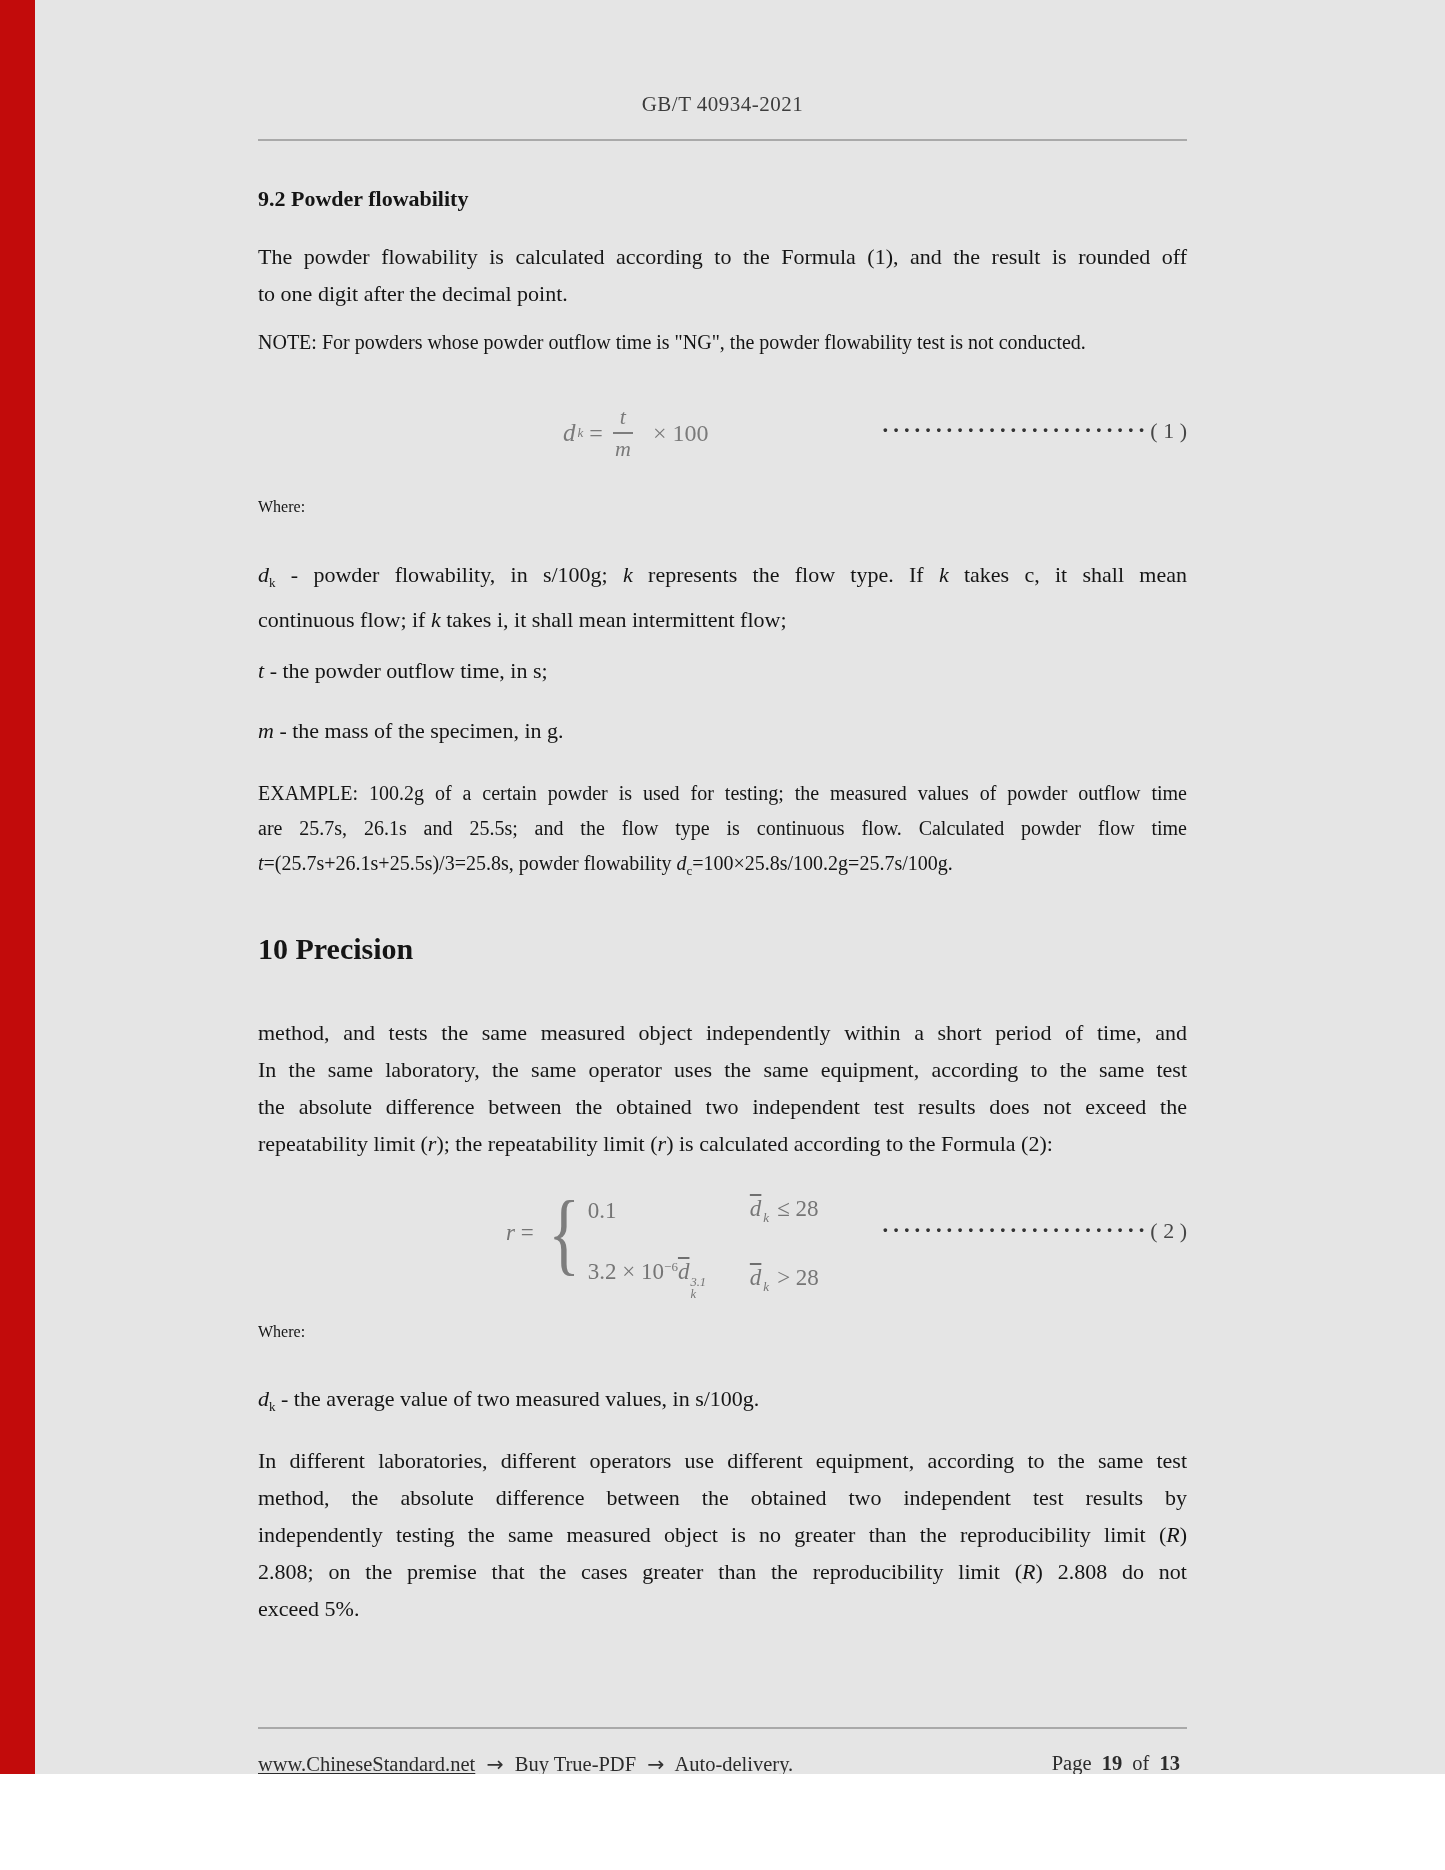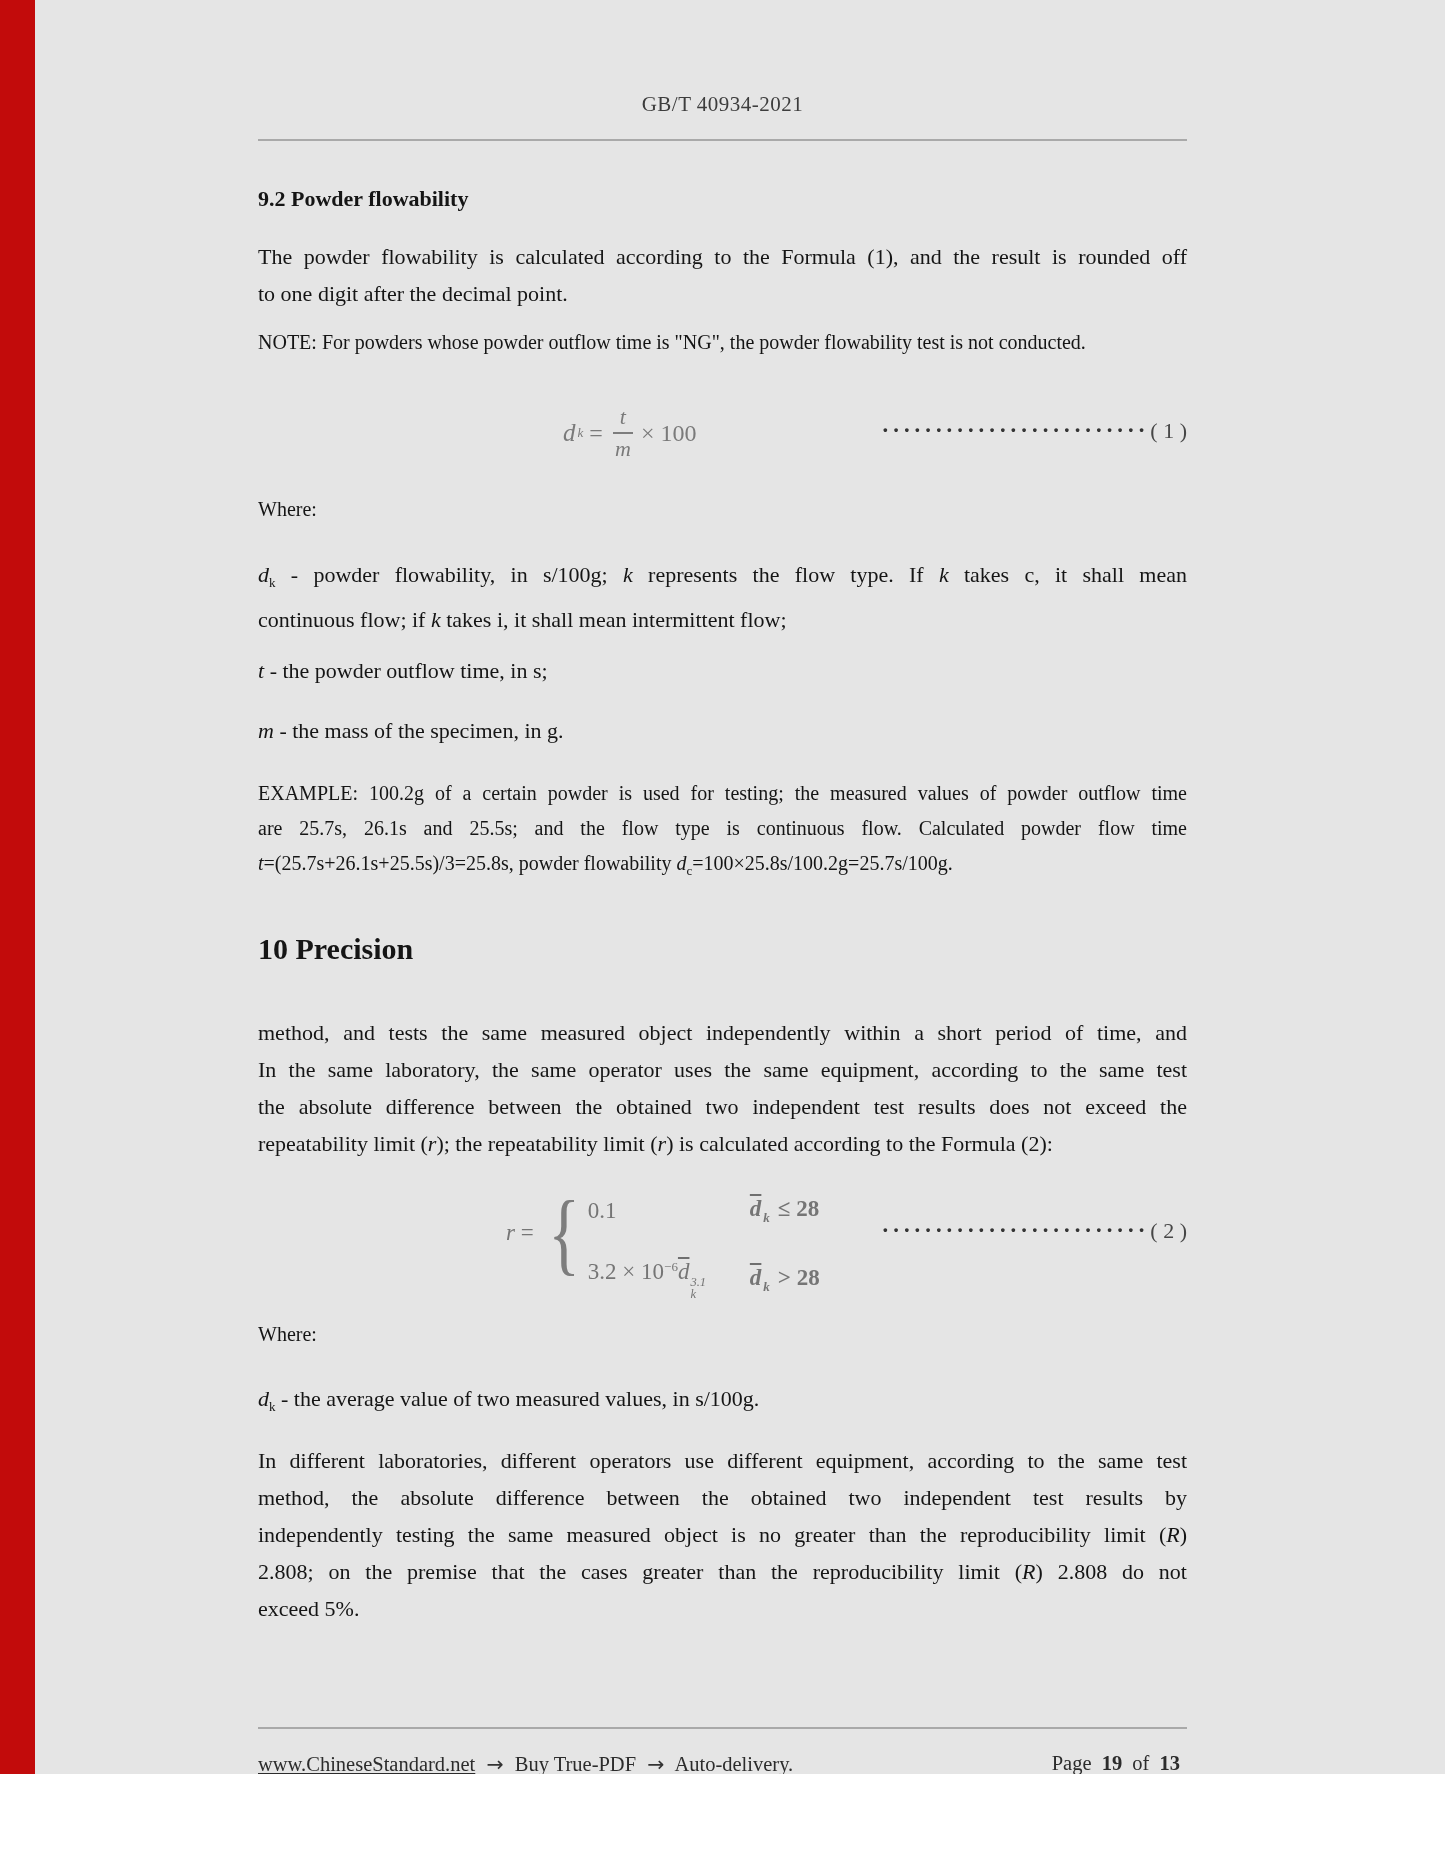--- a/index.html
+++ b/index.html
@@ -24,41 +24,41 @@
   .f-sub{font-size:13px;vertical-align:-6px;font-style:italic;margin-left:2px;}
   .sup{font-size:13px;vertical-align:8px;}
   .ov{text-decoration:overline;text-decoration-color:#6f6f6f;}
   
   .f1{position:absolute;top:398px;left:305px;height:70px;display:flex;align-items:center;
       font-size:24px;color:#7a7a7a;}
   .f1 .eqsign{margin:0 10px 0 6px;}
   .frac{display:inline-block;vertical-align:middle;text-align:center;font-style:italic;font-size:22px;}
   .frac .num{display:block;border-bottom:2px solid #7d7d7d;padding:0 7px 2px;}
   .frac .den{display:block;padding-top:2px;}
-  .mult{margin-left:8px;white-space:pre;}
+  .mult{margin-left:20px;white-space:pre;}
   .dotsrow{position:absolute;right:0;white-space:nowrap;}
   .dots{font-size:23px;font-weight:bold;letter-spacing:3px;color:#343434;}
   .eqnum{font-size:22px;color:#474747;margin-left:2px;}
   .dots1{top:418px;}
   .dots2{top:1218px;}
   
   .f2{position:absolute;top:1185px;left:248px;height:96px;display:flex;align-items:center;
       font-size:23px;color:#757575;}
   .f2-lhs{margin-right:8px;}
   .f2-brace{font-size:92px;line-height:0;font-weight:400;color:#7d7d7d;
             transform:scaleX(.72);transform-origin:center;}
   .f2-rows{display:flex;flex-direction:column;margin-left:2px;}
   .f2-row{display:flex;align-items:center;height:45px;margin-top:24px;}
   .f2-expr{width:162px;white-space:pre;}
   .stack{display:inline-flex;flex-direction:column;align-items:flex-start;
          font-size:12.5px;line-height:12px;vertical-align:-7px;margin-left:1px;font-style:italic;}
-  .f2-cond{white-space:pre;font-weight:bold;}
+  .f2-cond{white-space:pre;}
   .relgap{margin-left:8px;}
   
-  .whereline{position:absolute;left:0;font-size:20px;}
+  .whereline{position:absolute;left:0;font-size:16px;}
   
   .footer{position:absolute;top:1752px;left:0;right:7px;display:flex;
           justify-content:space-between;font-size:20.5px;color:#2c2c2c;}
   .fleft span{margin-right:6px;}
   .flink{text-decoration:underline;}
   .arrow{font-family:"DejaVu Sans",sans-serif;color:#333;}
   .fright span{margin-left:5px;}
   .pagenum{font-weight:bold;}
 </style>
 </head>

